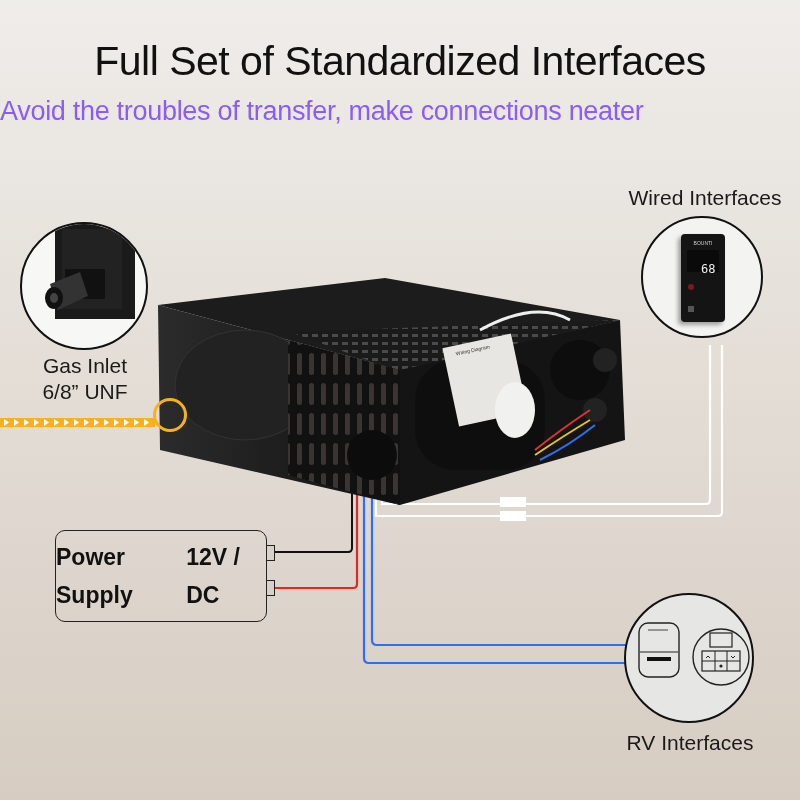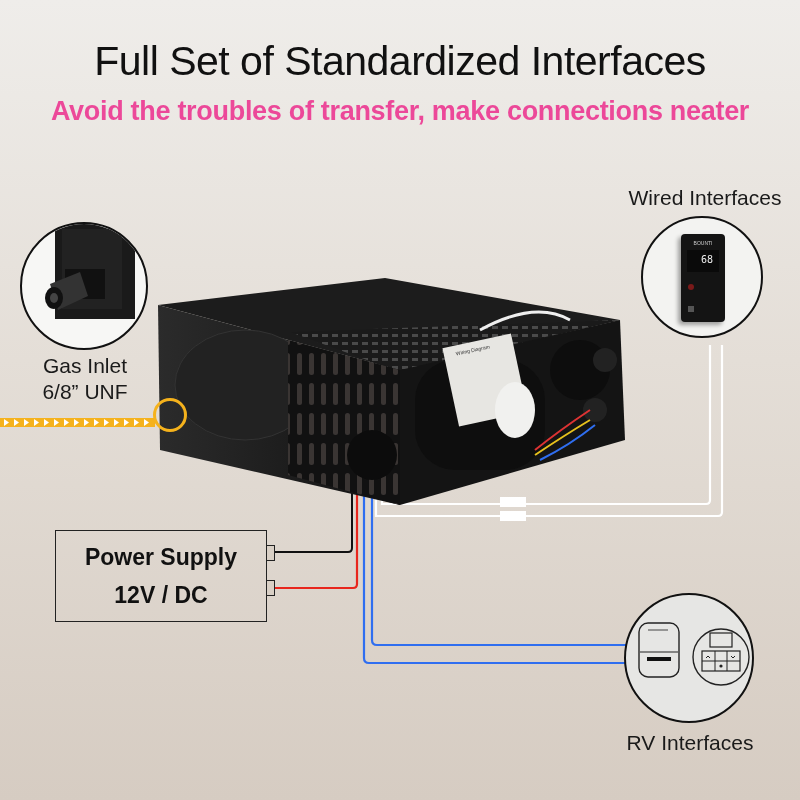--- a/index.html
+++ b/index.html
@@ -1,25 +1,25 @@
 <!DOCTYPE html>
 <html><head>
 <meta charset="utf-8">
 <style>
   html,body{margin:0;padding:0;}
   body{width:800px;height:800px;overflow:hidden;position:relative;
     background:linear-gradient(180deg,#efedea 0%,#e4ded7 45%,#d6ccc2 100%);
     font-family:"Liberation Sans","DejaVu Sans",sans-serif;color:#111;}
   .abs{position:absolute;}
   .title{left:0;right:0;top:38px;text-align:center;font-size:41px;font-weight:400;letter-spacing:-0.5px;color:#111;}
-  .subtitle{left:0;right:0;top:96px;text-align:center;font-size:27px;font-weight:700;color:#ec4899;letter-spacing:-0.3px;}
+  .subtitle{left:0;right:0;top:96px;text-align:left;font-size:27px;font-weight:400;color:#8b5cf6;letter-spacing:-0.3px;}
   .label{font-size:21px;color:#1a1a1a;text-align:center;line-height:26px;}
   .circle{border-radius:50%;border:2.5px solid #111;overflow:hidden;box-sizing:border-box;}
-  .ps-box{left:55px;top:530px;width:212px;height:92px;border:1.6px solid #222;border-radius:0;box-sizing:border-box;
-    display:flex;flex-direction:column;align-items:center;justify-content:center;}
+  .ps-box{left:55px;top:530px;width:212px;height:92px;border:1.6px solid #222;border-radius:10px;box-sizing:border-box;
+    display:flex;flex-direction:row;align-items:center;justify-content:center;}
   .ps-box span{font-size:23px;font-weight:700;line-height:38px;}
   .connector{width:9px;height:16px;border:1.4px solid #222;background:#d9d0c6;box-sizing:border-box;}
 </style>
 </head>
 <body>
 
 <div class="abs title">Full Set of Standardized Interfaces</div>
 <div class="abs subtitle">Avoid the troubles of transfer, make connections neater</div>
 
 <svg class="abs" style="left:0;top:0;" width="800" height="800">
@@ -113,21 +113,21 @@
 <div class="abs label" style="left:18px;top:353px;width:134px;">
   <div>Gas Inlet</div>
   <div>6/8” UNF</div>
 </div>
 
 <div class="abs label" style="left:610px;top:185px;width:190px;">Wired Interfaces</div>
 <div class="abs circle" style="left:641px;top:216px;width:122px;height:122px;background:#f3f3f1;">
   <div class="abs" style="left:38px;top:16px;width:44px;height:88px;background:#141414;border-radius:4px;box-shadow:-3px 3px 4px rgba(0,0,0,.35);">
     <div class="abs" style="left:0;right:0;top:6px;text-align:center;font-size:5px;color:#ccc;">BOUNTI</div>
     <div class="abs" style="left:6px;top:16px;width:32px;height:22px;background:#0a0a0a;"></div>
-    <div class="abs" style="left:20px;top:20px;font-size:10px;color:#eee;font-family:'DejaVu Sans Mono',monospace;">68</div>
+    <div class="abs" style="left:20px;top:28px;font-size:12px;color:#eee;font-family:'DejaVu Sans Mono',monospace;">68</div>
     <div class="abs" style="left:7px;top:50px;width:6px;height:6px;border-radius:50%;background:#7a1a1a;"></div>
     <div class="abs" style="left:7px;top:72px;width:6px;height:6px;background:#555;"></div>
   </div>
 </div>
 
 <div class="abs ps-box">
   <span>Power Supply</span>
   <span>12V / DC</span>
 </div>
 <div class="abs connector" style="left:266px;top:545px;"></div>

